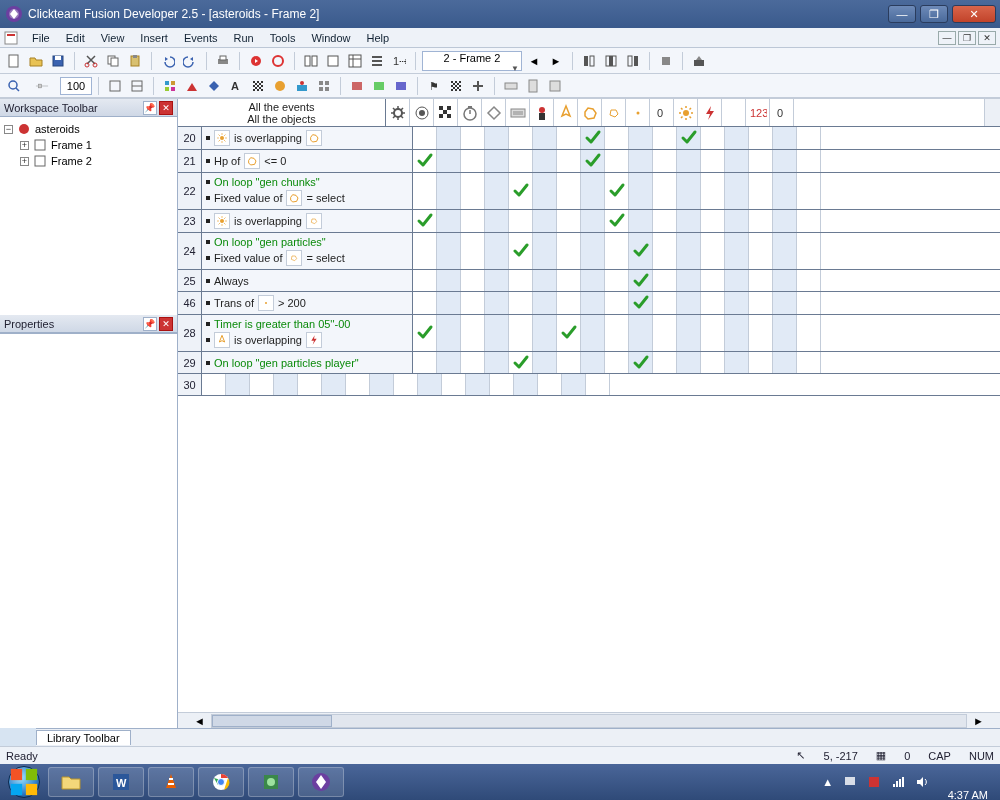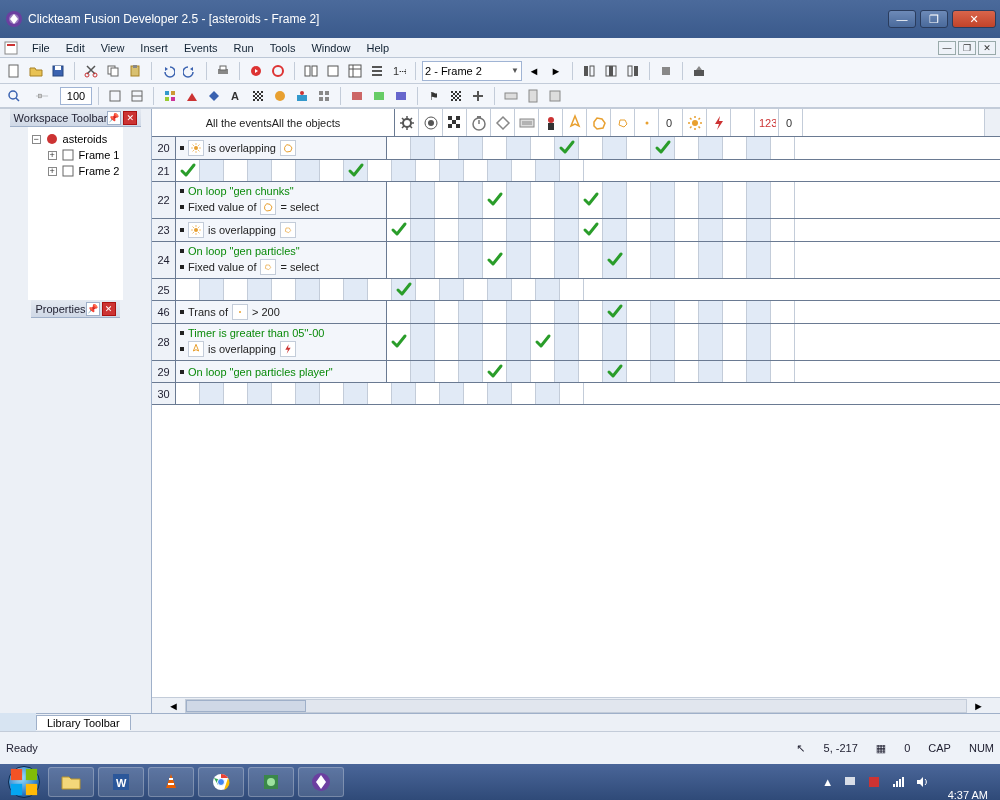--- a/index.html
+++ b/index.html
@@ -1,56 +1,56 @@
 <!DOCTYPE html>
 <html><head>
 <meta charset="utf-8">
 <style>
 * { box-sizing: border-box; margin:0; padding:0; font-family: "Segoe UI", Tahoma, sans-serif; font-size:11px; }
 body { width:1000px; height:800px; overflow:hidden; background:#d7e4f2; display:flex; flex-direction:column;}
 
-.titlebar { height:38px; background:linear-gradient(#4b6a9b,#3a5a8c); display:flex; align-items:center; color:#fff; padding:0 4px 0 6px; }
+.titlebar { height:28px; background:linear-gradient(#4b6a9b,#3a5a8c); display:flex; align-items:center; color:#fff; padding:0 4px 0 6px; }
 .titlebar .logo { width:16px; height:16px; border-radius:50%; background:#6b3fa0; margin-right:6px; display:flex; align-items:center; justify-content:center;}
 .titlebar .logo svg{width:12px;height:12px;}
 .titlebar .title { flex:1; font-size:12px; }
 .winbtns{display:flex;gap:4px;}
 .winbtn{width:28px;height:18px;border:1px solid #2a3c5d;border-radius:3px;display:flex;align-items:center;justify-content:center;background:linear-gradient(#6d8ab8,#4a6a9b);color:#fff;font-size:11px;}
 .winbtn.close{background:linear-gradient(#d9654b,#c1432a);width:44px;}
 
 .menubar { height:20px; background:#eef2f8; display:flex; align-items:center; padding:0 4px; border-bottom:1px solid #bcc7d6;}
 .menubar .mdi-icon{width:14px;height:14px;margin-right:6px;}
 .menubar span{padding:2px 8px;color:#123;}
 .mdi-controls{margin-left:auto;display:flex;gap:2px;}
 .mdi-controls .mb{width:18px;height:14px;border:1px solid #9aa;background:#eef2f8;display:flex;align-items:center;justify-content:center;font-size:9px;color:#333;}
 
 .toolbar { height:26px; background:#f3f6fb; border-bottom:1px solid #c3ccd9; display:flex; align-items:center; padding:0 4px; gap:2px;}
 .tb-sep{width:1px;height:18px;background:#c3ccd9;margin:0 4px;}
 .tb-btn{width:20px;height:20px;border:1px solid transparent;border-radius:2px;display:flex;align-items:center;justify-content:center;}
 .tb-btn svg{width:14px;height:14px;}
-.frame-select{height:20px;border:1px solid #a0b4d4;background:#fff;width:100px;font-size:11px;padding:0 2px;display:flex;align-items:center;}
+.frame-select{height:20px;border:1px solid #a0b4d4;background:#fff;width:100px;font-size:11px;padding:0 2px;display:flex;align-items:center;flex-direction:column;}
 .frame-select .dd{margin-left:auto;font-size:8px;color:#555;}
 .toolbar2 { height:24px; background:#f3f6fb;border-bottom:1px solid #c3ccd9;display:flex;align-items:center;padding:0 4px;gap:2px;}
 .zoom-box{width:32px;height:18px;border:1px solid #a0b4d4;background:#fff;display:flex;align-items:center;justify-content:center;}
 
 .mainarea{flex:1;display:flex;min-height:0;border-top:1px solid #c3ccd9;}
 
-.leftcol{width:152px;display:flex;flex-direction:column;border-right:1px solid #9fb0c9;background:#ecf0f6;align-items:center;}
+.leftcol{width:178px;display:flex;flex-direction:column;border-right:1px solid #9fb0c9;background:#ecf0f6;}
 .panelhdr{height:18px;background:linear-gradient(#e4e9f1,#cfd8e6);border-bottom:1px solid #9fb0c9;display:flex;align-items:center;padding:0 4px;font-size:11px;color:#223;}
 .panelhdr .pins{margin-left:auto;display:flex;gap:2px;}
 .pinbtn{width:14px;height:14px;border:1px solid #9fb0c9;background:#fff;display:flex;align-items:center;justify-content:center;font-size:9px;}
 .pinbtn.red{background:#c33;color:#fff;border-color:#a11;}
 .tree{flex:1;background:#fff;padding:4px;overflow:auto;}
 .tree-row{display:flex;align-items:center;height:16px;gap:4px;}
 .tree-exp{width:9px;height:9px;border:1px solid #888;display:flex;align-items:center;justify-content:center;font-size:9px;line-height:1;color:#333;background:#fff;}
 .tree-icon{width:14px;height:14px;}
 .propspane{height:395px;background:#fff;border-top:1px solid #9fb0c9;}
 
 .eventarea{flex:1;display:flex;flex-direction:column;background:#fff;min-width:0;}
 .evthdr{height:28px;display:flex;border-bottom:1px solid #6a7a92;}
-.evthdr-left{width:243px;border-right:1px solid #6a7a92;display:flex;flex-direction:row;align-items:center;justify-content:center;background:#fff;font-size:11px;color:#222;}
+.evthdr-left{width:208px;border-right:1px solid #6a7a92;display:flex;flex-direction:column;align-items:center;justify-content:center;background:#fff;font-size:11px;color:#222;}
 .evthdr-right{flex:1;display:flex;overflow:hidden;background:#fff;}
 .objcell{width:24px;height:28px;border-right:1px solid #c3ccd9;display:flex;align-items:center;justify-content:center;}
 .objcell svg{width:18px;height:18px;}
 .evtrows{flex:1;overflow:auto;}
 .evtrow{display:flex;border-bottom:1px solid #6a7a92;min-height:22px;}
 .rownum{width:24px;background:#eef2f8;border-right:1px solid #6a7a92;display:flex;align-items:center;justify-content:center;color:#223;font-size:11px;}
 .rowcond{width:211px;border-right:1px solid #6a7a92;background:#f3f6fb;padding:3px 4px;display:flex;flex-direction:column;gap:2px;justify-content:center;}
 .rowcond.grouphdr{background:#fff;flex-direction:row;align-items:center;font-weight:bold;font-size:12px;}
 .cond-line{display:flex;align-items:center;gap:4px;font-size:11px;color:#222;}
 .cond-line.green{color:#0a8a0a;}
@@ -62,21 +62,21 @@
 .chkcell.alt{background:#e1eaf6;}
 .chk svg{width:18px;height:18px;}
 
 .hsb{height:16px;background:#ecf0f6;border-top:1px solid #c3ccd9;display:flex;align-items:center;padding:0 16px;}
 .hsb .track{flex:1;height:14px;background:#e1e6ee;border:1px solid #c3ccd9;display:flex;align-items:center;}
 .hsb .thumb{width:120px;height:12px;background:#cfd8e6;border:1px solid #9fb0c9;}
 
 .libtab{height:18px;background:#ecf0f6;border-top:1px solid #9fb0c9;display:flex;align-items:center;margin-left:36px;}
 .libtab span{background:#fff;border:1px solid #9fb0c9;border-bottom:none;padding:1px 10px;font-size:11px;}
 
-.statusbar{height:18px;background:#eef2f8;border-top:1px solid #c3ccd9;display:flex;align-items:center;padding:16px 6px;font-size:11px;color:#223;gap:18px;}
+.statusbar{height:18px;background:#eef2f8;border-top:1px solid #c3ccd9;display:flex;align-items:center;padding:8px 6px;font-size:11px;color:#223;gap:18px;}
 .statusbar .spacer{flex:1;}
 
 .taskbar{height:36px;background:linear-gradient(#4a6699,#2f4a78);display:flex;align-items:center;padding:0 4px;gap:4px;}
 .startorb{width:40px;height:36px;display:flex;align-items:center;justify-content:center;}
 .startorb .orb{width:32px;height:32px;border-radius:50%;background:radial-gradient(circle at 40% 35%,#9be3ff,#2f7ec9 60%,#124);border:1px solid #0a2a50;display:flex;align-items:center;justify-content:center;}
 .taskbtn{width:46px;height:30px;border:1px solid rgba(255,255,255,.25);border-radius:3px;background:rgba(255,255,255,.12);display:flex;align-items:center;justify-content:center;}
 .taskbtn svg{width:22px;height:22px;}
 .tray{margin-left:auto;display:flex;align-items:center;gap:10px;color:#fff;font-size:10px;padding-right:8px;}
 .tray .clock{text-align:right;line-height:1.2;margin-top:41px;}
 .tray svg{width:14px;height:14px;}
@@ -582,20 +582,32 @@
             </div>
             <div class="chkcell"></div>
             <div class="chkcell alt"></div>
             <div class="chkcell"></div>
             <div class="chkcell alt"></div>
             <div class="chkcell"></div>
           </div>
         </div>
         <div class="evtrow">
           <div class="rownum">21</div>
+          <div class="rowcond">
+            <div class="cond-line">
+              <div class="bullet"></div>
+              <span>Hp of</span>
+              <div class="inline-icon">
+                <svg viewBox="0 0 18 18">
+                  <path d="M4 8l3-4 5 1 3 4-2 5-6 1-3-3z" fill="#fff" stroke="#e8a030" stroke-width="1.5"></path>
+                </svg>
+              </div>
+              <span>&lt;= 0</span>
+            </div>
+          </div>
           <div class="rowgrid">
             <div class="chkcell">
               <span class="chk"><svg viewBox="0 0 18 18">
                   <path d="M3 10l4 4L15 4" fill="none" stroke="#2a9d2a" stroke-width="3" stroke-linecap="round" stroke-linejoin="round"></path>
                 </svg></span>
             </div>
             <div class="chkcell alt"></div>
             <div class="chkcell"></div>
             <div class="chkcell alt"></div>
             <div class="chkcell"></div>
@@ -751,20 +763,26 @@
             <div class="chkcell alt"></div>
             <div class="chkcell"></div>
             <div class="chkcell alt"></div>
             <div class="chkcell"></div>
             <div class="chkcell alt"></div>
             <div class="chkcell"></div>
           </div>
         </div>
         <div class="evtrow">
           <div class="rownum">25</div>
+          <div class="rowcond">
+            <div class="cond-line">
+              <div class="bullet"></div>
+              <span>Always</span>
+            </div>
+          </div>
           <div class="rowgrid">
             <div class="chkcell"></div>
             <div class="chkcell alt"></div>
             <div class="chkcell"></div>
             <div class="chkcell alt"></div>
             <div class="chkcell"></div>
             <div class="chkcell alt"></div>
             <div class="chkcell"></div>
             <div class="chkcell alt"></div>
             <div class="chkcell"></div>

